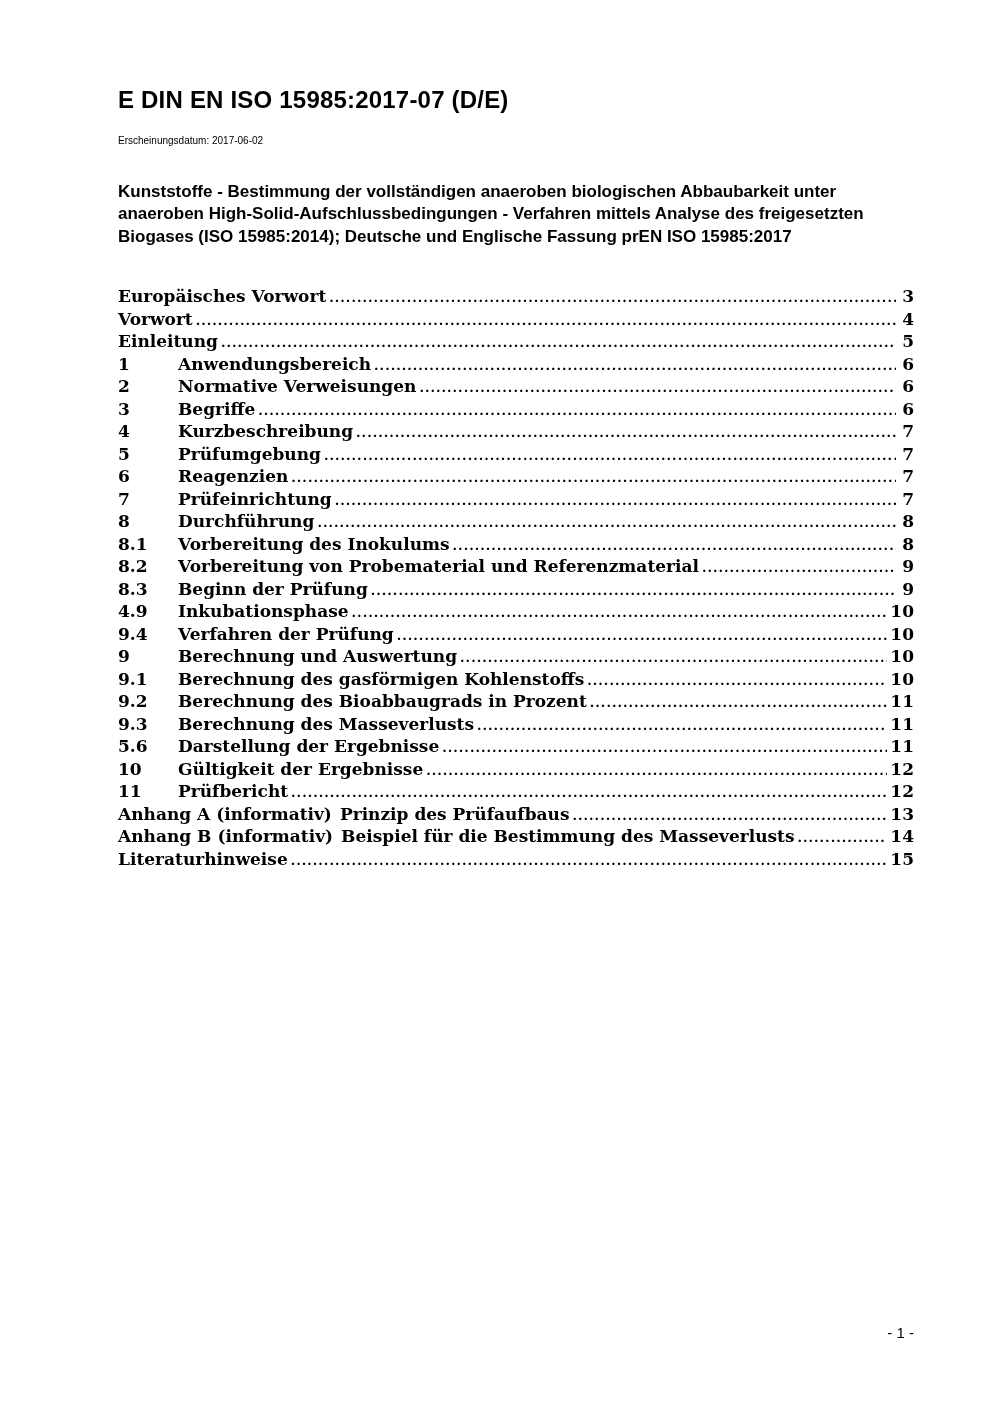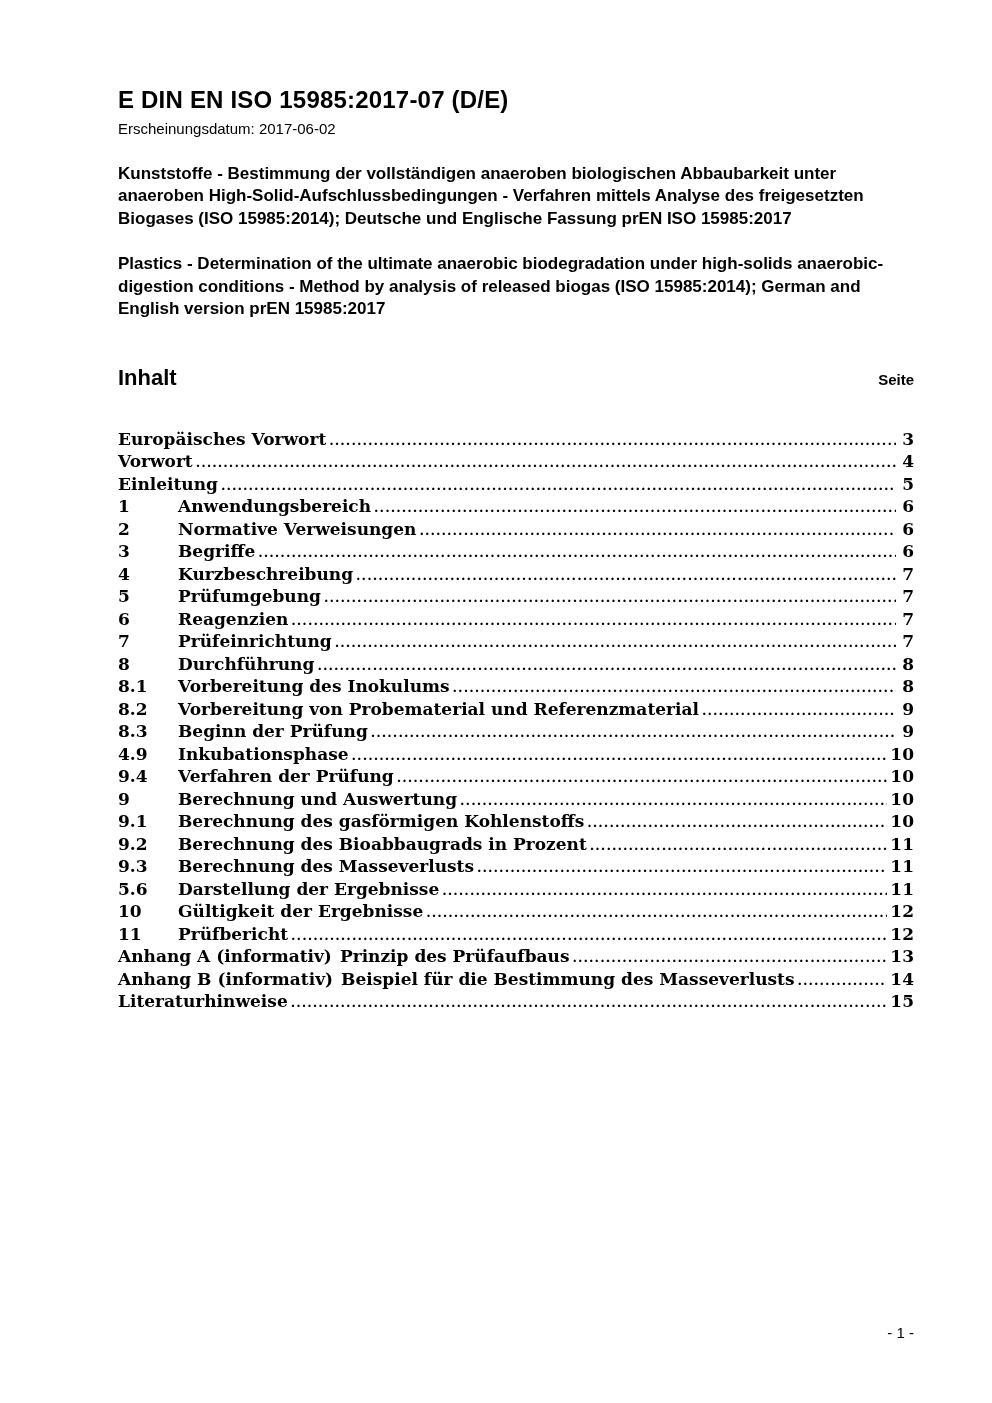--- a/index.html
+++ b/index.html
@@ -19,25 +19,25 @@
     right: 62px;
     top: 0;
   }
   .doc-title {
     margin-top: 86px;
     font-size: 24px;
     font-weight: bold;
     letter-spacing: 0.2px;
   }
   .doc-date {
-    margin-top: 6px;
-    font-size: 15px;
+    margin-top: 21px;
+    font-size: 10px;
   }
   .title-de {
-    margin-top: 26px;
+    margin-top: 35px;
     font-size: 17px;
     font-weight: bold;
     line-height: 1.32;
   }
   .title-en {
     margin-top: 23px;
     font-size: 17px;
     font-weight: bold;
     line-height: 1.32;
   }
@@ -108,26 +108,21 @@
 
 <div class="page">
   <div class="content">
 
     <h1 class="doc-title">E DIN EN ISO 15985:2017-07 (D/E)</h1>
 
     <div class="doc-date">Erscheinungsdatum: 2017-06-02</div>
 
     <p class="title-de">Kunststoffe - Bestimmung der vollständigen anaeroben biologischen Abbaubarkeit unter anaeroben High-Solid-Aufschlussbedingungen - Verfahren mittels Analyse des freigesetzten Biogases (ISO 15985:2014); Deutsche und Englische Fassung prEN ISO 15985:2017</p>
 
-    <p class="title-en">Plastics - Determination of the ultimate anaerobic biodegradation under high-solids anaerobic-digestion conditions - Method by analysis of released biogas (ISO 15985:2014); German and English version prEN 15985:2017</p>
-
-    <div class="toc-header">
-      <span class="toc-heading">Inhalt</span>
-      <span class="toc-page-label">Seite</span>
-    </div>
+
 
     <div class="toc-list">
         <div class="toc-row no-num">
 
     <span class="toc-title">Europäisches Vorwort</span>
     <span class="toc-leader"></span>
     <span class="toc-page">3</span>
   </div>
         <div class="toc-row no-num gap">
 

